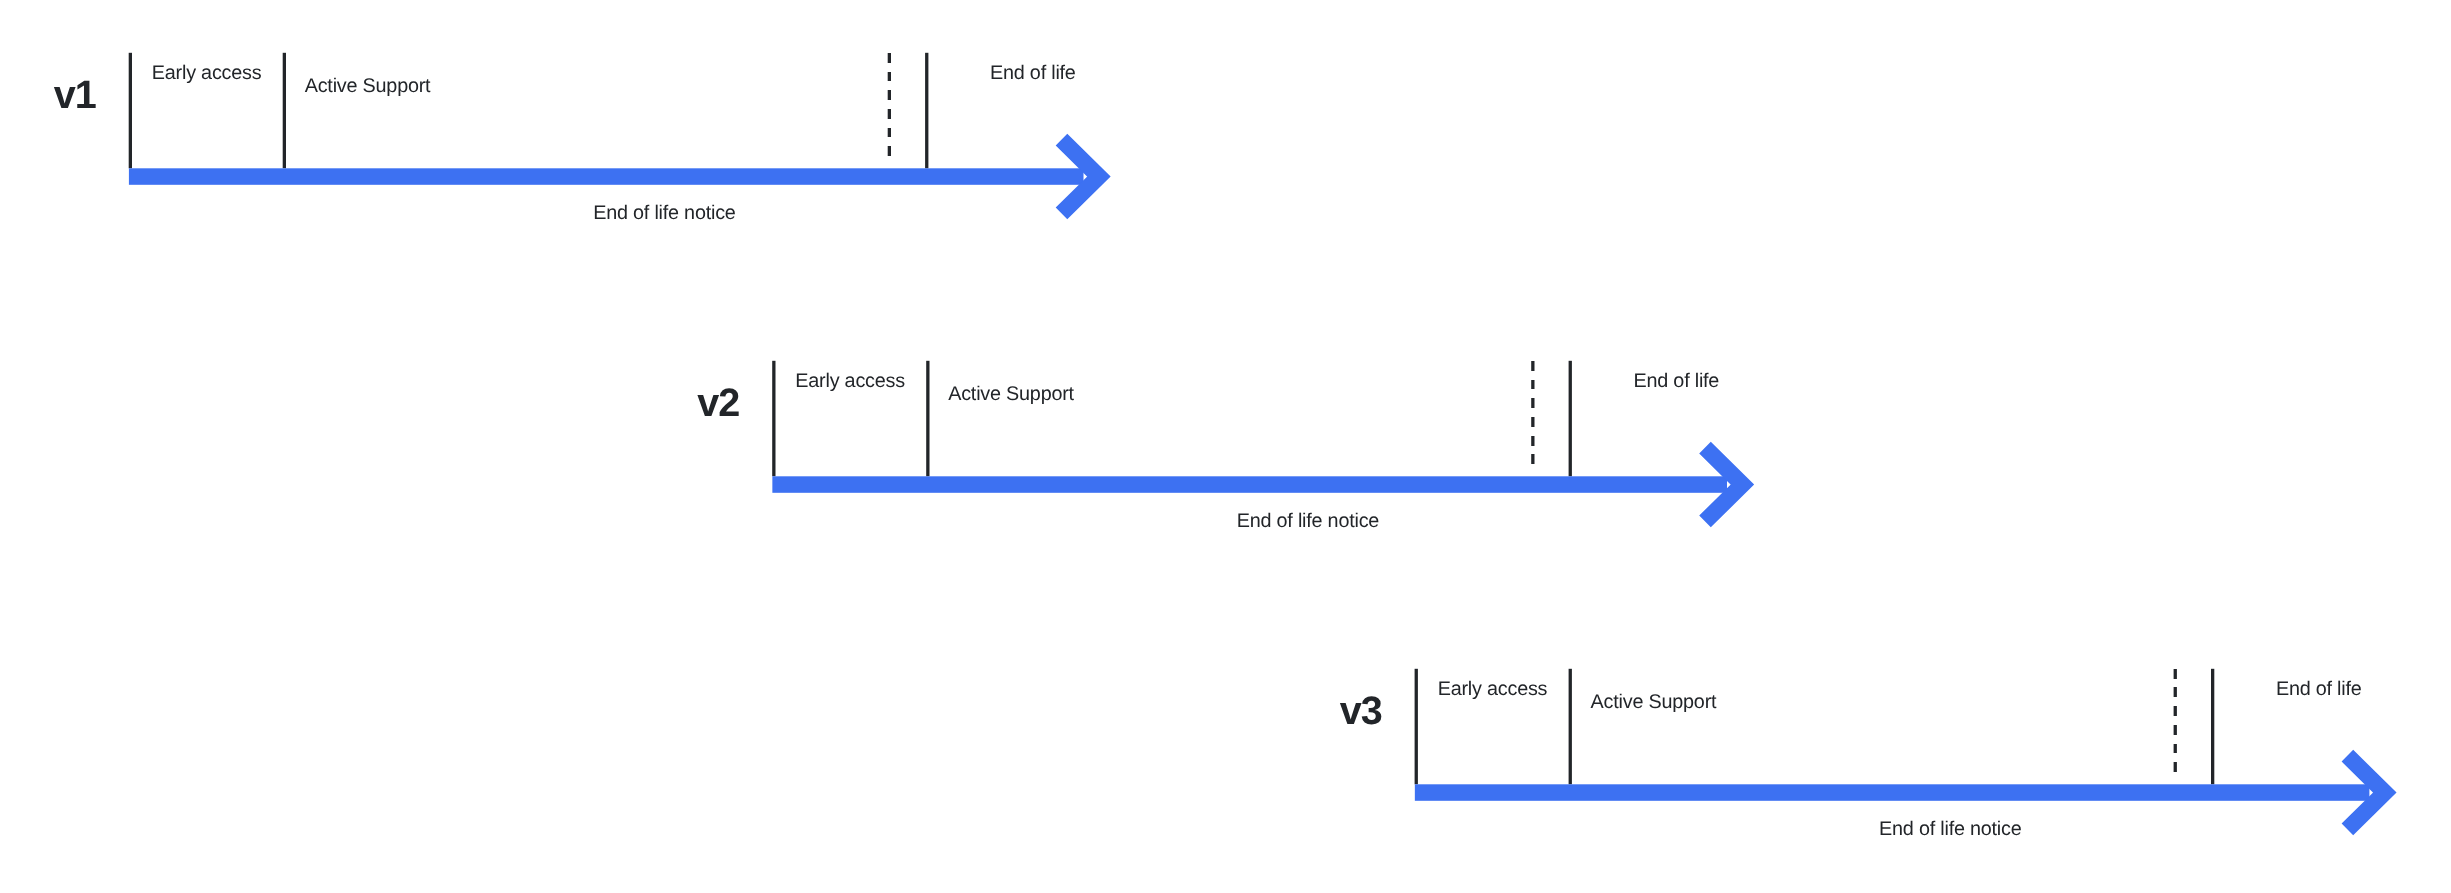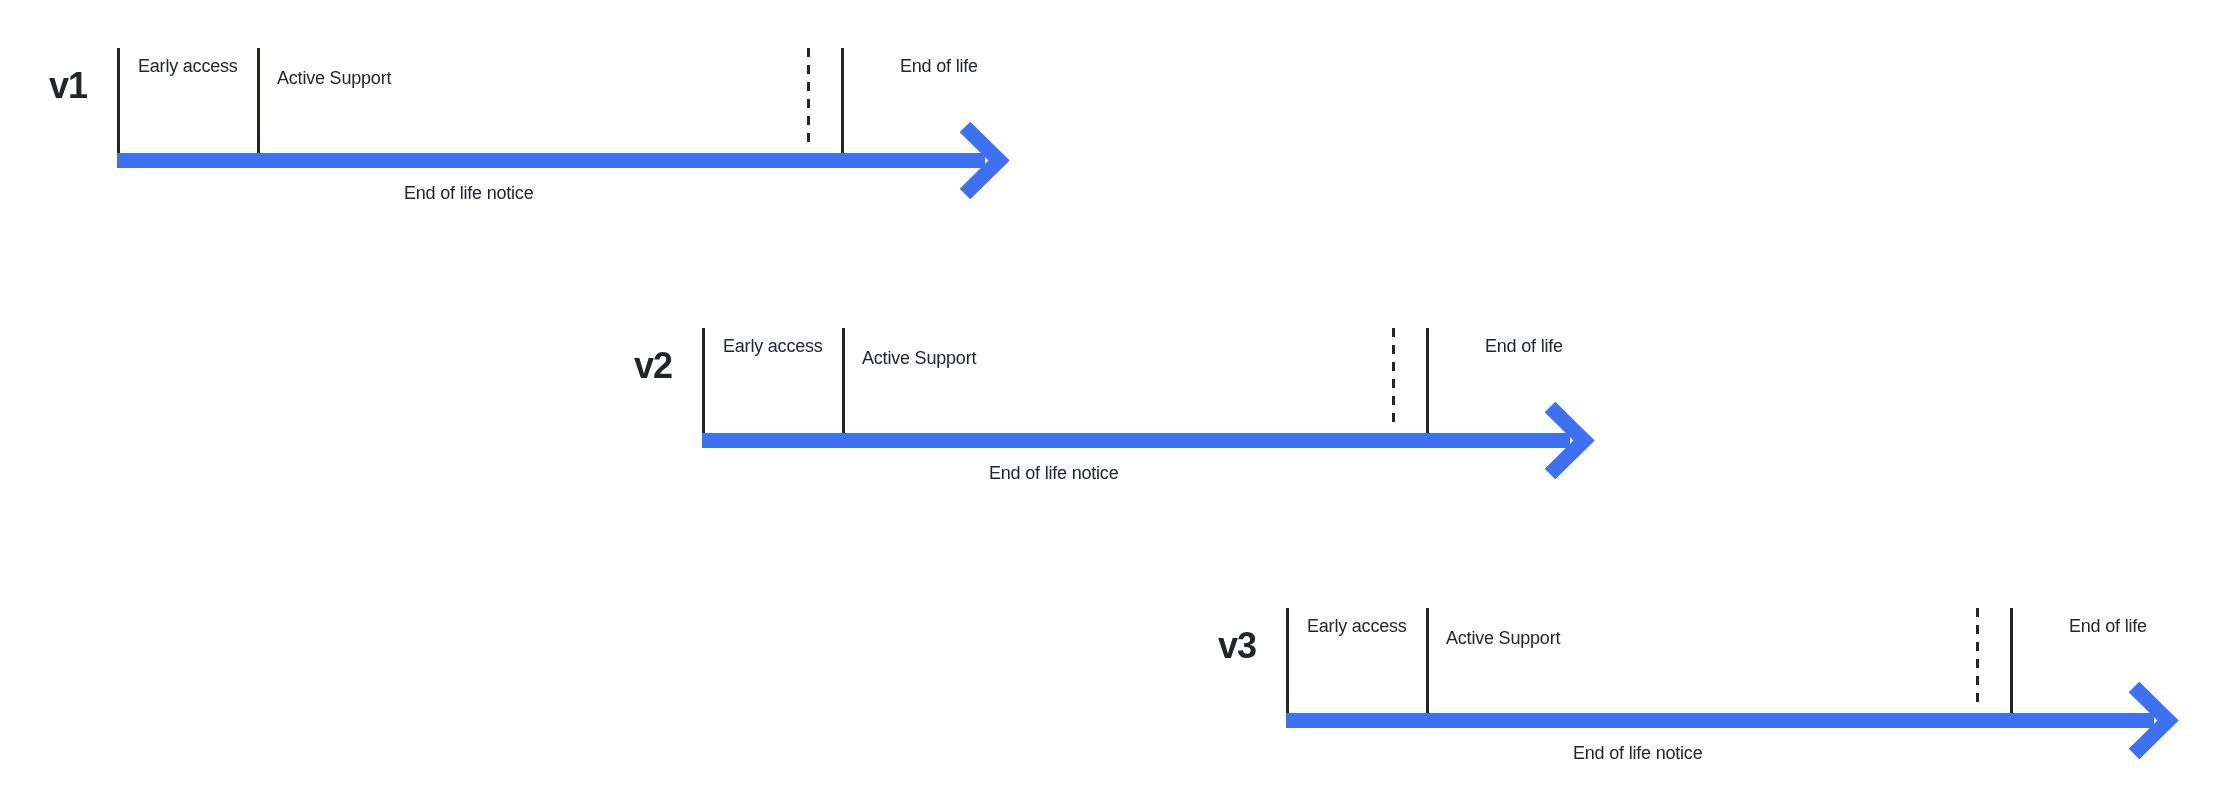--- a/index.html
+++ b/index.html
@@ -38,21 +38,21 @@
   .arrow .shaft{fill:var(--blue);}
   .arrow .head{fill:none;stroke:var(--blue);stroke-width:15;stroke-linejoin:miter;stroke-linecap:butt;}
 
   .label{
     position:absolute;font-size:18px;font-weight:400;line-height:33px;
     letter-spacing:-0.2px;color:var(--ink);
   }
   .label.early{left:138px;top:2px;width:112px;}
   .label.active{left:277px;top:14px;width:470px;white-space:nowrap;}
   .label.eol{left:900px;top:2px;width:195px;white-space:nowrap;}
-  .label.notice{left:404px;top:130px;width:400px;text-align:left;line-height:30px;white-space:nowrap;}
+  .label.notice{left:404px;top:130px;width:400px;text-align:center;line-height:30px;white-space:nowrap;}
 </style>
 </head>
 <body>
 
 <div class="diagram">
 
   <div class="row row-0">
     <div class="version">v1</div>
     <div class="tick start-tick"></div>
     <div class="tick ga-tick"></div>

